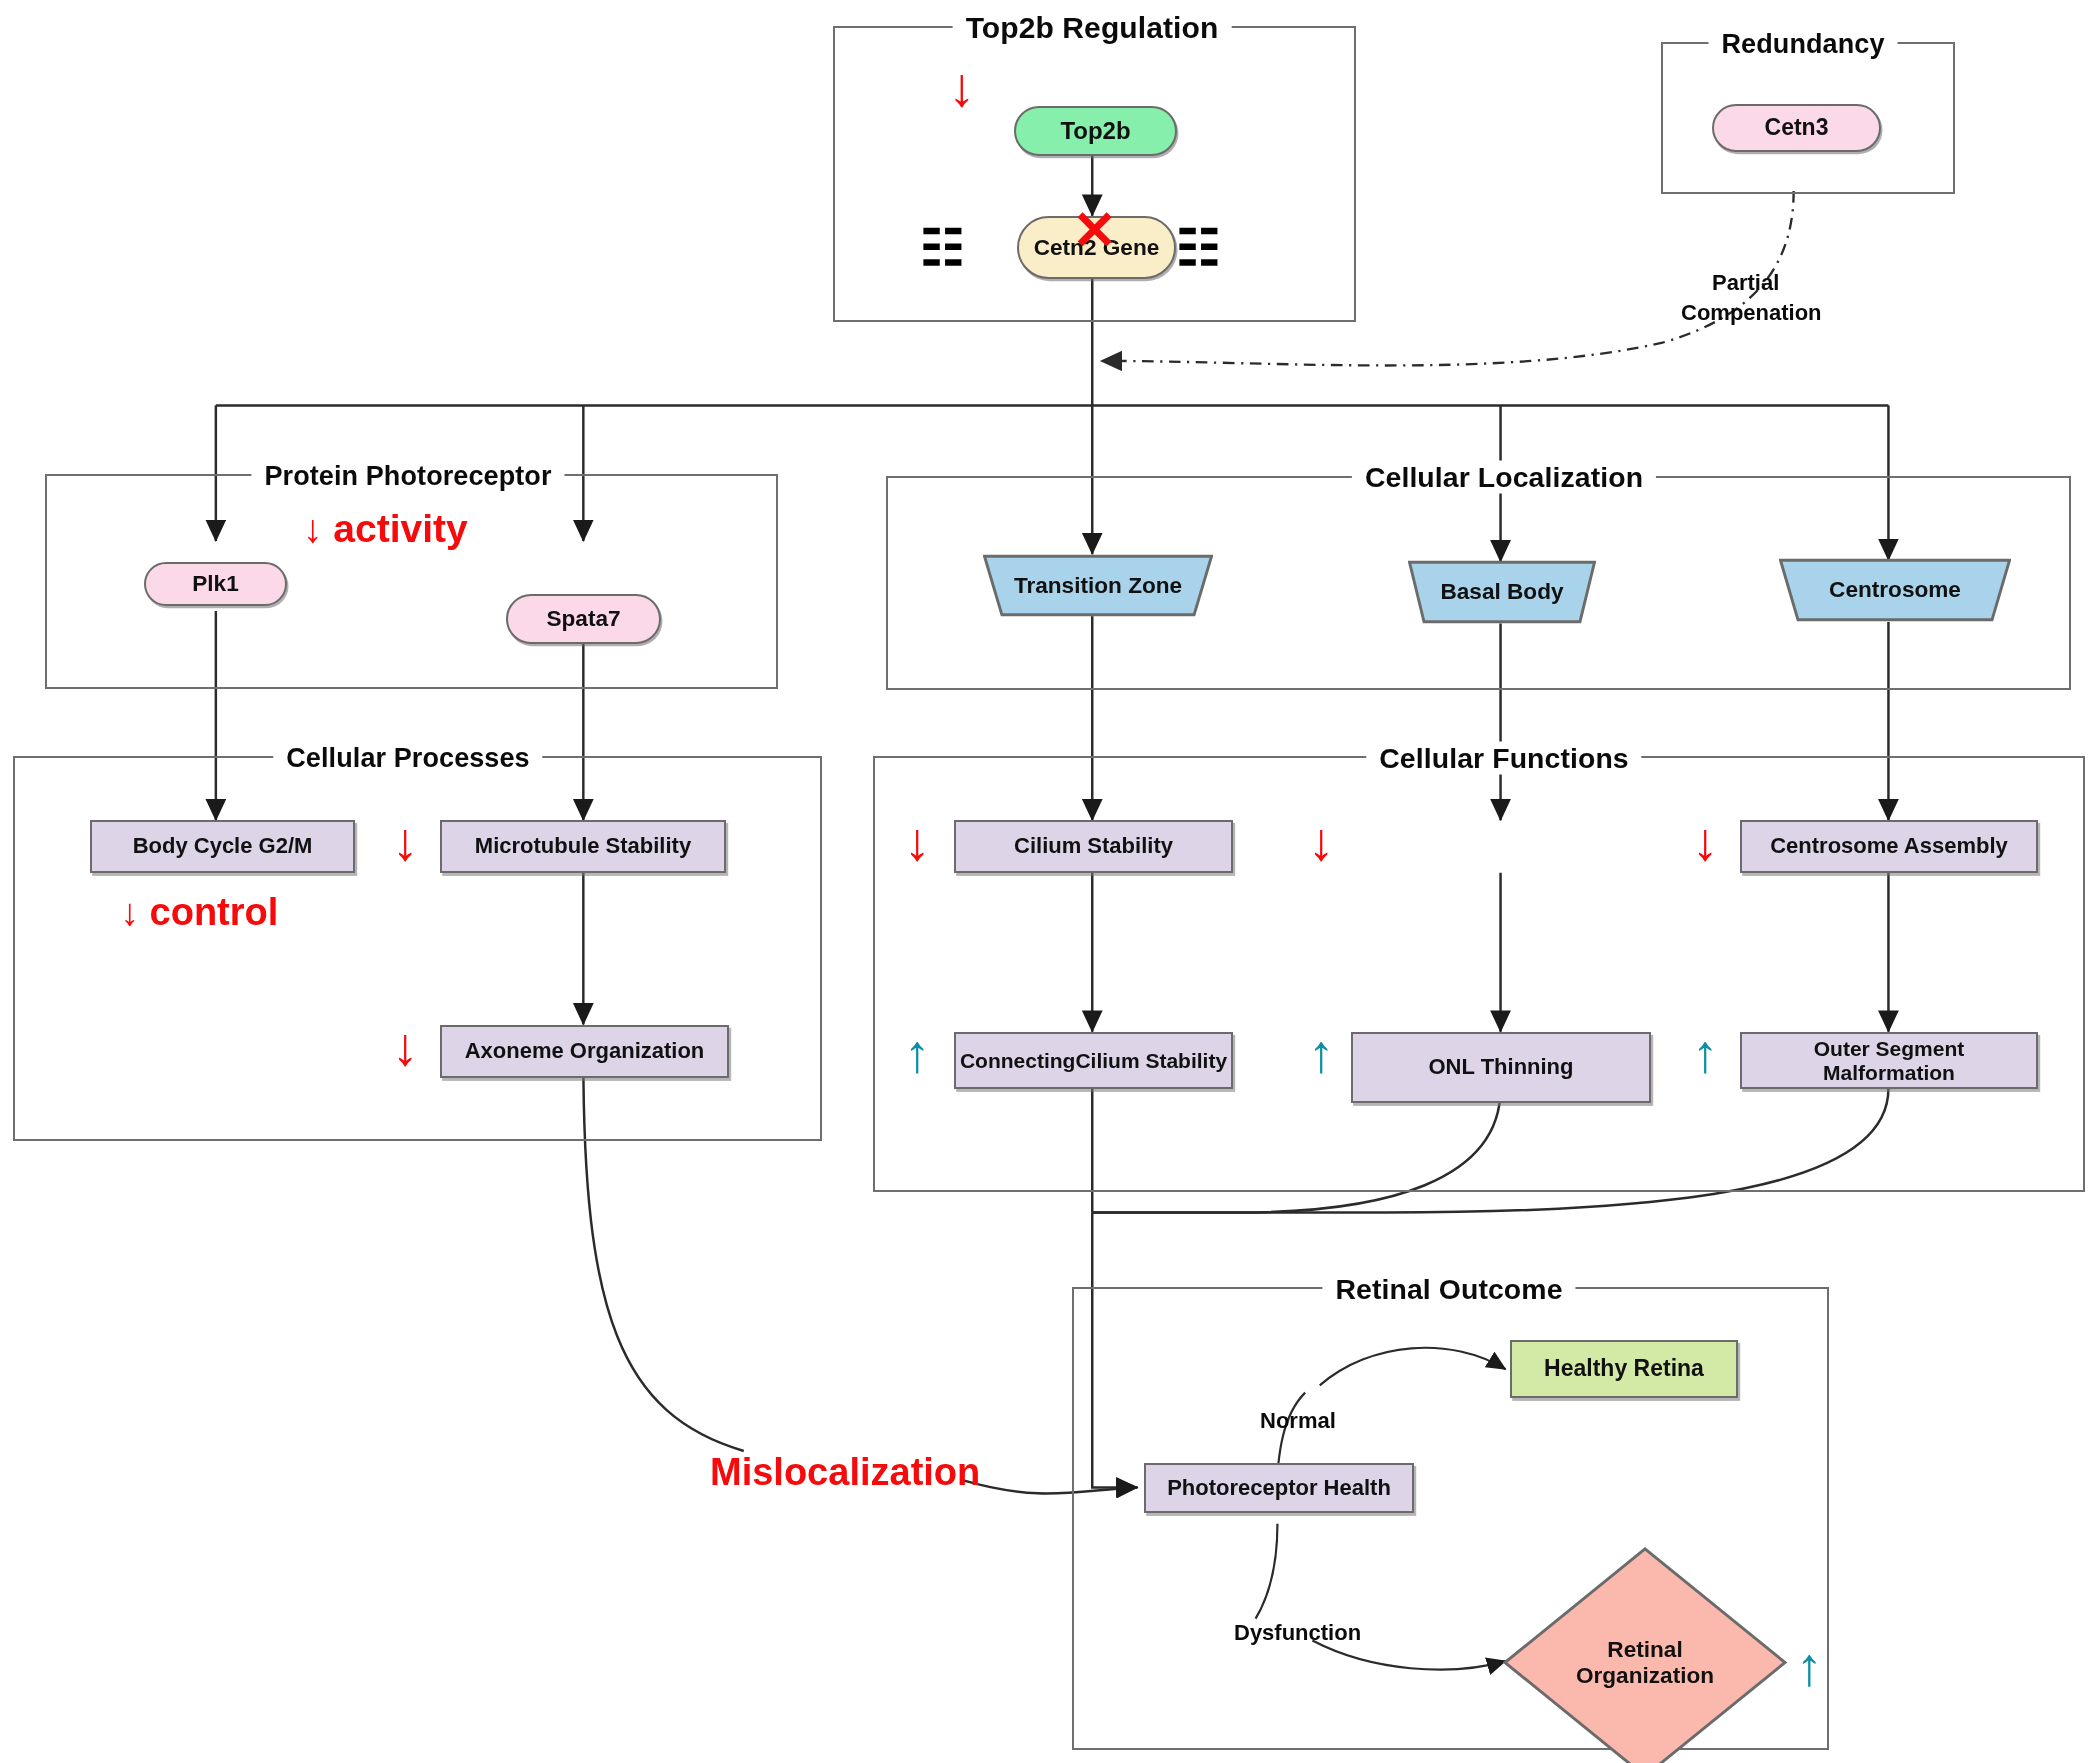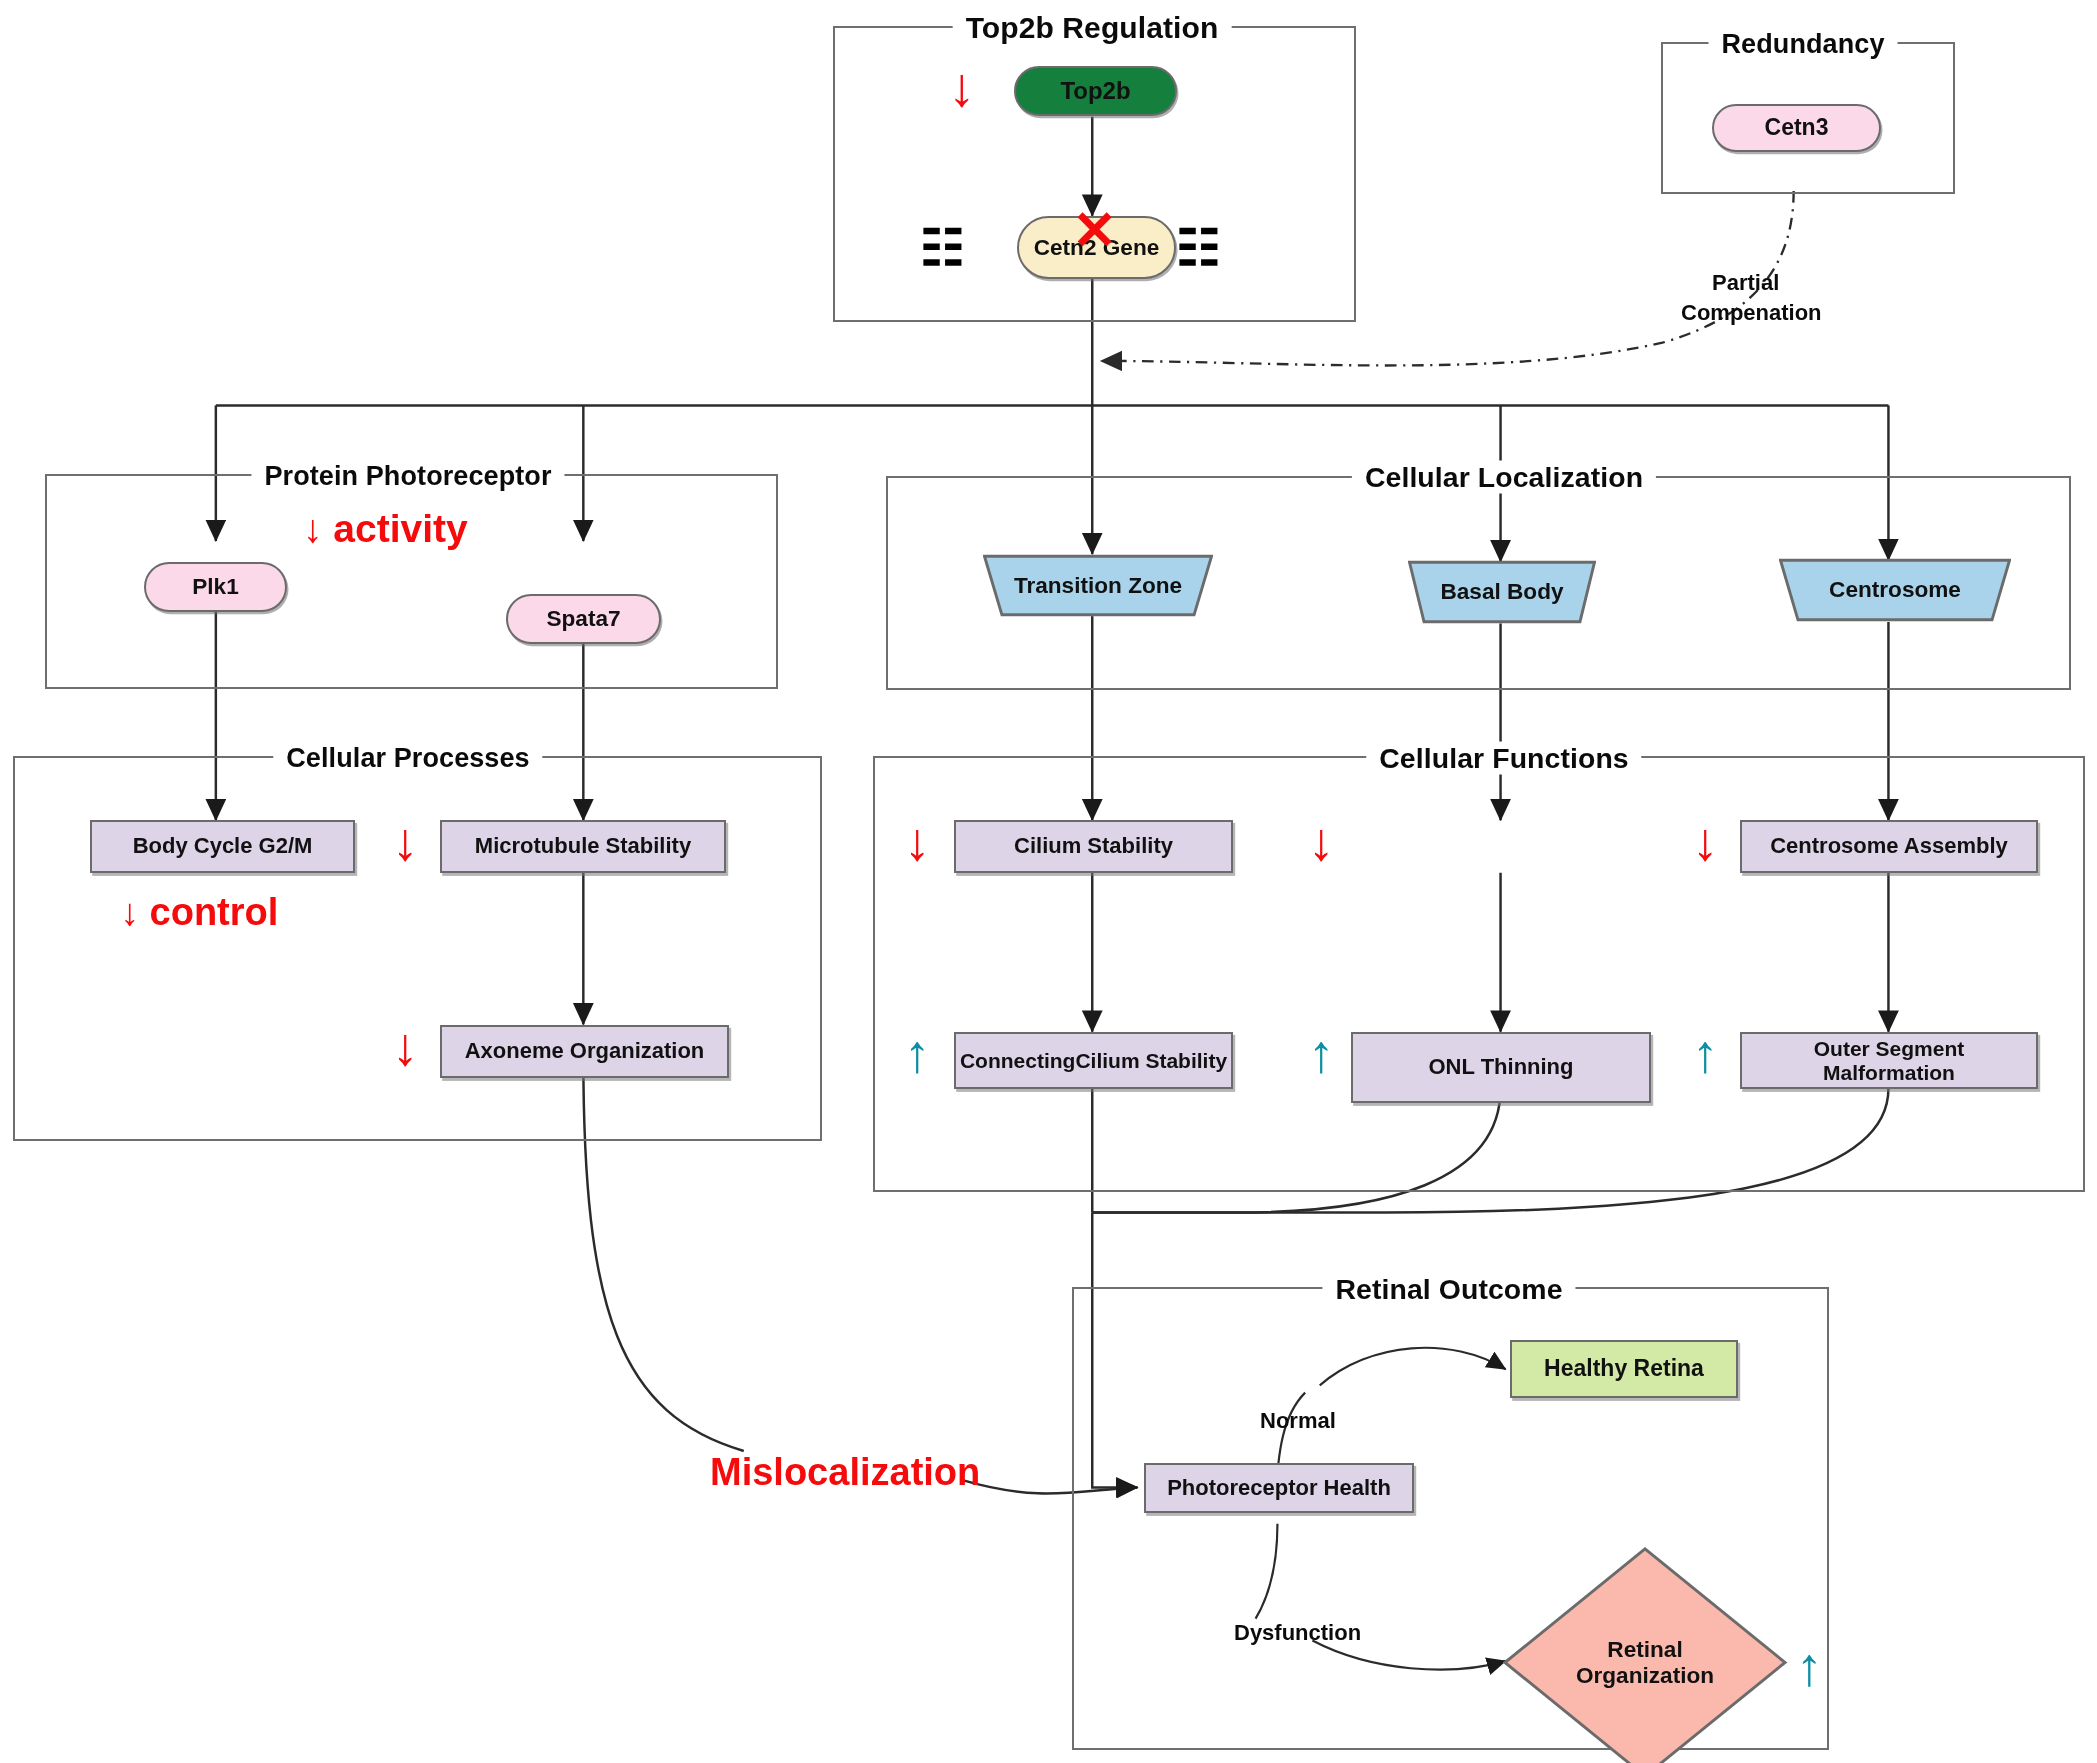--- a/index.html
+++ b/index.html
@@ -13,21 +13,21 @@
      font-weight:bold;color:#0b0b0b;white-space:nowrap;
      transform:translate(-50%,-50%);letter-spacing:0.1px;}
 
   
   .node{position:absolute;display:flex;align-items:center;justify-content:center;
         text-align:center;font-weight:bold;color:#111;line-height:1.12;
         box-sizing:border-box;}
   .stadium{border:2.2px solid #6b6b6b;border-radius:729px;
            box-shadow:1.5px 2.2px 0 rgba(110,110,110,.55);}
   .rect{border:2.2px solid #6b6b6b;box-shadow:2.2px 2.9px 0 rgba(120,120,120,.55);}
-  .c-top2b{background:#15803d;}
+  .c-top2b{background:#86efac;margin-top:40px;}
   .c-gene{background:#faeec8;}
   .c-pink{background:#fbd9e8;}
   .c-purple{background:#ddd4e8;}
   .c-green{background:#d2eaa6;}
 
   .trap{position:absolute;}
   .trap .shp{position:absolute;left:0;top:0;width:100%;height:100%;}
   .trap .lbl{position:absolute;left:0;top:0;width:100%;height:100%;
       display:flex;align-items:center;justify-content:center;font-weight:bold;color:#111;}
 
@@ -149,21 +149,21 @@
   </div>
   <div class="arrowglyph ann-red" style="left:1072px;top:203px;font-size:54px;">✕</div>
 
   <div class="node stadium c-pink" style="left:1712px;top:104px;width:169px;height:48px;font-size:23px;">
     <span>Cetn3</span>
   </div>
   <div class="edge-lbl" style="left:1712px;top:270px;font-size:22px;">Partial</div>
   <div class="edge-lbl" style="left:1681px;top:300px;font-size:22px;">Compenation</div>
 
   <div class="ann ann-red" style="left:303px;top:507px;font-size:39px;">↓ activity</div>
-  <div class="node stadium c-pink" style="left:144px;top:562px;width:143px;height:50px;font-size:22.6px;">
+  <div class="node stadium c-pink" style="left:144px;top:562px;width:143px;height:44px;font-size:22.6px;">
     <span>Plk1</span>
   </div>
   <div class="node stadium c-pink" style="left:506px;top:562px;width:155px;height:50px;font-size:22.6px;margin-top:32px;">
     <span>Spata7</span>
   </div>
 
   <div class="trap" style="left:983px;top:554px;width:230px;height:63px;">
     <svg class="shp" viewBox="0 0 316 86" preserveAspectRatio="none">
       <polygon points="2,3 314,3 290,83 26,83" fill="#a8d3ea" stroke="#6b6b6b" stroke-width="4"></polygon>
     </svg>

